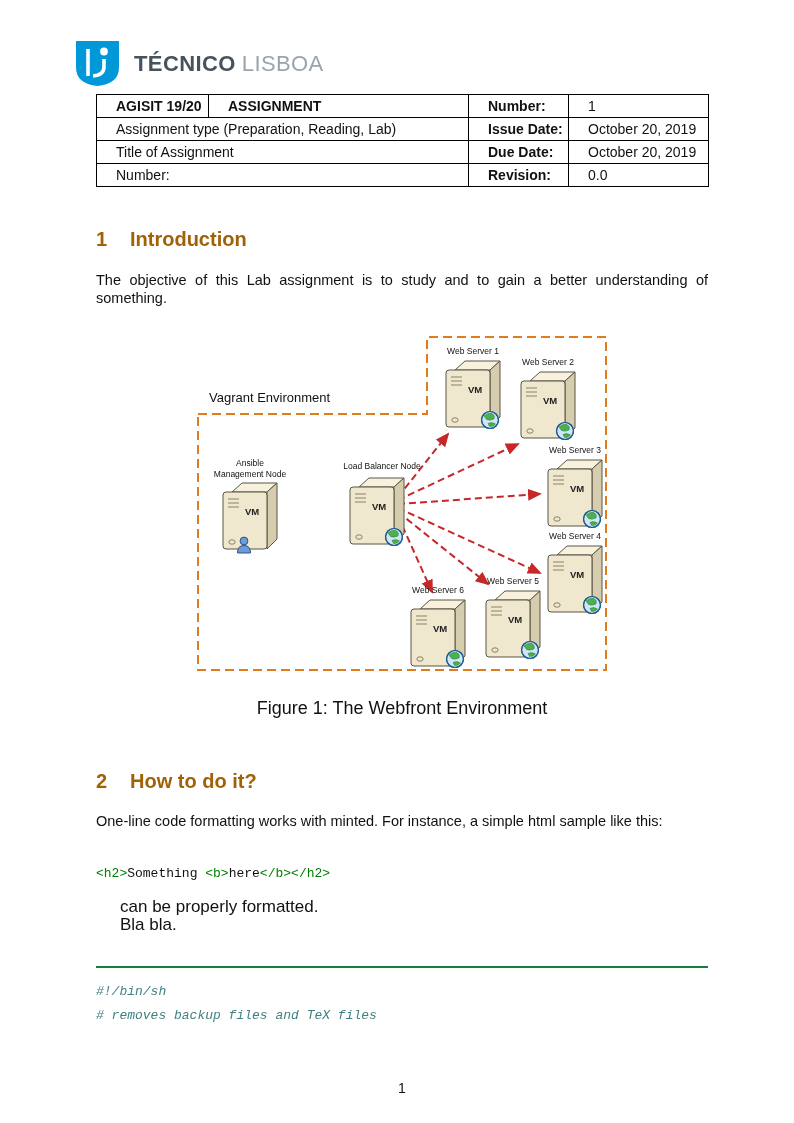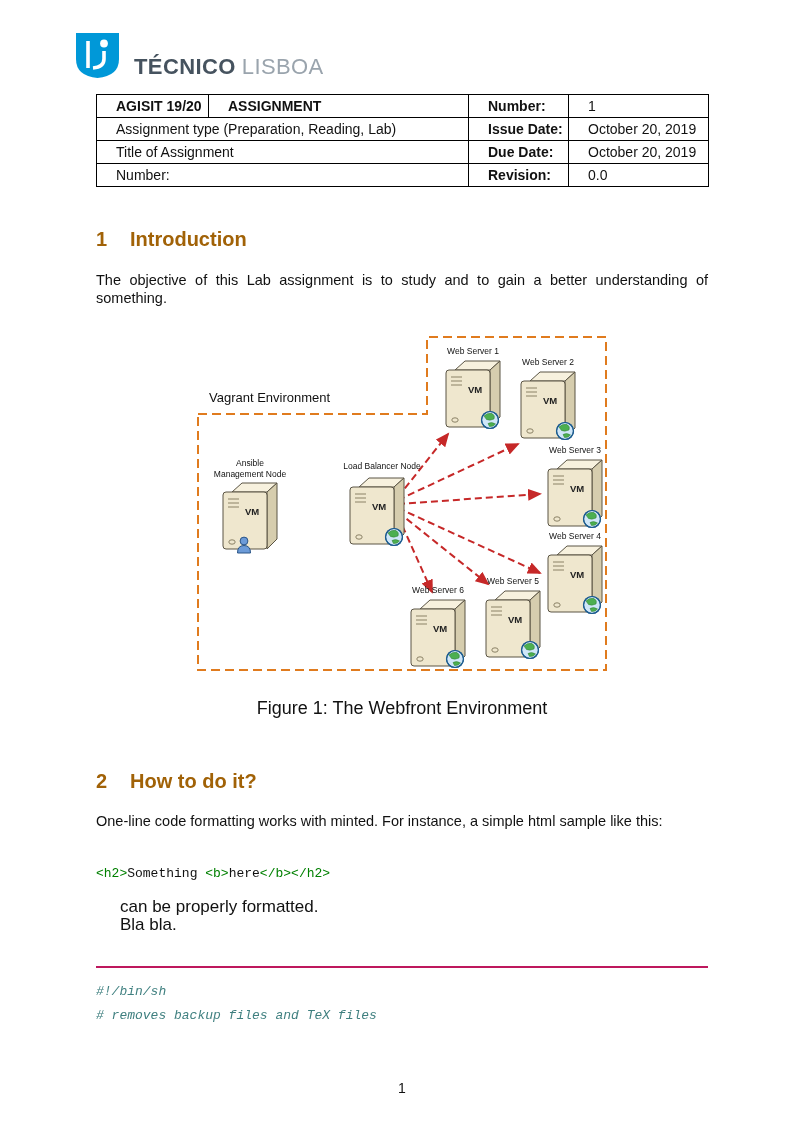--- a/index.html
+++ b/index.html
@@ -8,21 +8,21 @@
     position: relative;
     width: 794px; height: 1123px;
     background: #ffffff;
     font-family: "Liberation Sans", sans-serif;
     color: #111;
     overflow: hidden;
   }
   .abs { position: absolute; }
 
   
-  .logo { top: 31px; left: 74px; display: flex; align-items: flex-end; }
+  .logo { top: 39px; left: 74px; display: flex; align-items: center; }
   .brand-text { margin-left: 13px; font-size: 22px; letter-spacing: 0.4px; }
   .brand-strong { font-weight: bold; color: #46535F; }
   .brand-light { font-weight: normal; color: #9AA4AD; margin-left: 6px; }
 
   
   table.header-table { border-collapse: collapse; width: 612px; font-size: 14px; table-layout: fixed; }
   .header-table td { border: 1px solid #000; padding: 2px 19px; height: 23px; vertical-align: middle; white-space: nowrap; overflow: hidden; }
   .header-table td.b { font-weight: bold; }
 
   
@@ -39,21 +39,21 @@
   .caption { left: 96px; top: 698px; width: 612px; text-align: center; font-size: 18px; }
 
   .env-label { font-size: 13px; font-family: "Liberation Sans", sans-serif; fill: #111; }
   .node-label { font-size: 8.5px; font-family: "Liberation Sans", sans-serif; fill: #111; }
   .vm-label { font-size: 9.5px; font-weight: bold; font-family: "Liberation Sans", sans-serif; fill: #222; }
 
   
   .inline-code { left: 96px; top: 866px; font-family: "Liberation Mono", monospace; font-size: 13px; white-space: pre; color: #111; }
   .tok-tag { color: #008000; }
 
-  .listing { left: 96px; top: 966px; width: 612px; border-top: 2px solid #be185d; padding-top: 12px; }
+  .listing { left: 96px; top: 966px; width: 612px; border-top: 2px solid #15803d; padding-top: 12px; }
   .listing .code-line { font-family: "Liberation Mono", monospace; font-style: italic; color: #408080; font-size: 13px; line-height: 24px; white-space: pre; }
 
   .page-number { left: 96px; top: 1080px; width: 612px; text-align: center; font-size: 14px; }
 </style>
 </head>
 <body>
 
 <div class="page">
 
   <div class="logo abs">

